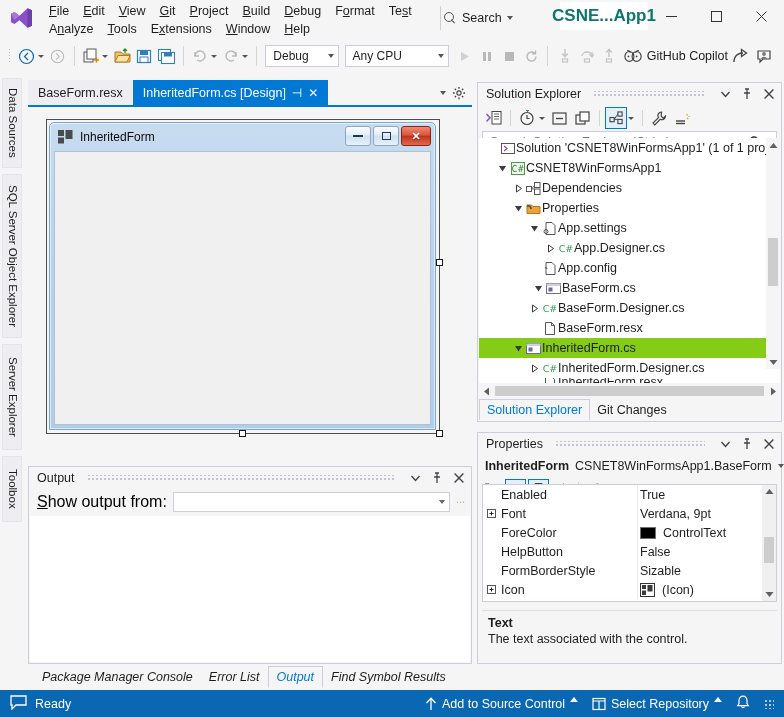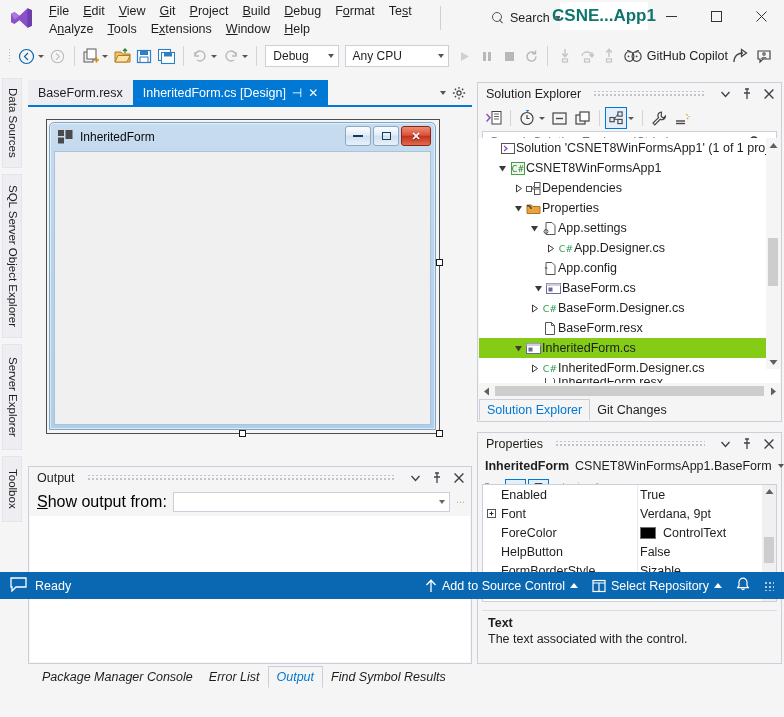--- a/index.html
+++ b/index.html
@@ -5,42 +5,42 @@
   * { box-sizing: border-box; margin: 0; padding: 0; }
   html, body {
     width: 784px; height: 717px;
     overflow: hidden;
     font-family: "Liberation Sans", sans-serif;
     font-size: 12px;
     background: #f5f5f5;
     color: #1e1e1e;
     -webkit-font-smoothing: antialiased;
   }
-  .app { position: relative; width: 784px; height: 599px; background: #f5f5f5; }
+  .app { position: relative; width: 784px; height: 717px; background: #f5f5f5; }
 
   
   .titlebar {
     position: absolute; top: 0; left: 0; width: 784px; height: 38px;
     background: #f5f5f5;
   }
   .vs-logo {
     position: absolute; left: 8px; top: 5px; width: 26px; height: 26px;
   }
   .menu-row1 { position: absolute; left: 42px; top: 2px; height: 18px; display: flex; align-items: center; }
   .menu-row2 { position: absolute; left: 42px; top: 20px; height: 18px; display: flex; align-items: center; }
   .menu-item {
     padding: 1px 7px; font-size: 12.5px; color: #1e1e1e; cursor: default;
     white-space: nowrap;
   }
   .menu-item u { text-decoration: underline; }
   .menu-sep {
     position: absolute; left: 440px; top: 6px; width: 1px; height: 24px; background: #d0d0d0;
   }
   .search-box {
-    position: absolute; left: 492px; top: 6px; width: 86px; height: 24px;
+    position: absolute; left: 444px; top: 6px; width: 86px; height: 24px;
     display: flex; align-items: center; gap: 5px; cursor: default;
   }
   .search-box .mag { width: 13px; height: 13px; position: relative; }
   .search-box .mag::before {
     content: ''; position: absolute; left: 0; top: 0; width: 8px; height: 8px;
     border: 1.3px solid #555; border-radius: 50%;
   }
   .search-box .mag::after {
     content: ''; position: absolute; left: 7px; top: 7px; width: 5px; height: 1.3px;
     background: #555; transform: rotate(45deg); transform-origin: left center;
@@ -290,21 +290,21 @@
   .pd-title { font-size: 12.5px; font-weight: bold; color: #1e1e1e; }
   .pd-text { font-size: 12.5px; color: #1e1e1e; margin-top: 2px; }
 
   
   .statusbar {
     position: absolute; left: 0; bottom: 0; width: 784px; height: 27px;
     background: #0a67b1; display: flex; align-items: center; color: #fff; font-size: 12.5px;
   }
   .sb-left { display: flex; align-items: center; gap: 8px; padding-left: 10px; }
   .sb-right { margin-left: auto; display: flex; align-items: center; gap: 14px; padding-right: 10px; }
-  .sb-item { display: flex; align-items: center; gap: 5px; cursor: default; white-space: nowrap; }
+  .sb-item { display: flex; gap: 5px; cursor: default; white-space: nowrap; }
   .up-caret { width: 0; height: 0; border-left: 4px solid transparent; border-right: 4px solid transparent;
     border-bottom: 5px solid #fff; }
   .sb-grip { width: 10px; height: 10px;
     background-image: radial-gradient(circle, rgba(255,255,255,.65) 42%, transparent 43%);
     background-size: 4px 4px; }
 </style>
 </head>
 <body>
 
 <div class="app">

